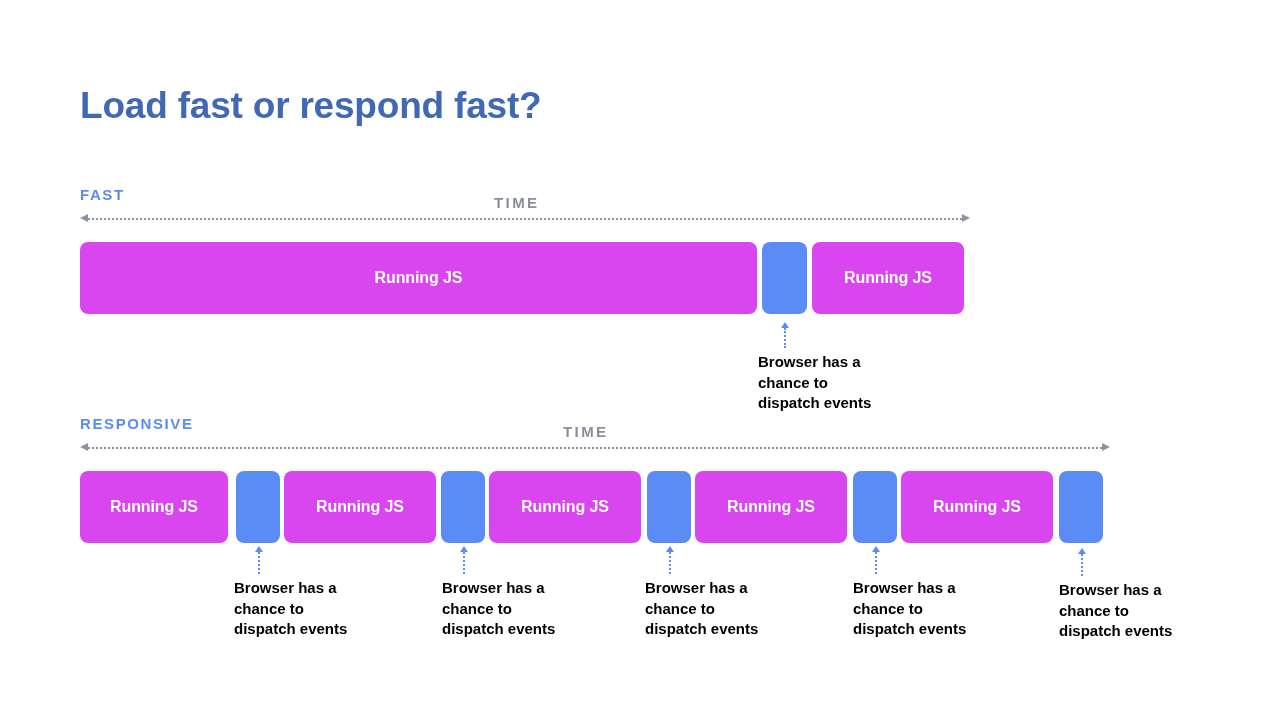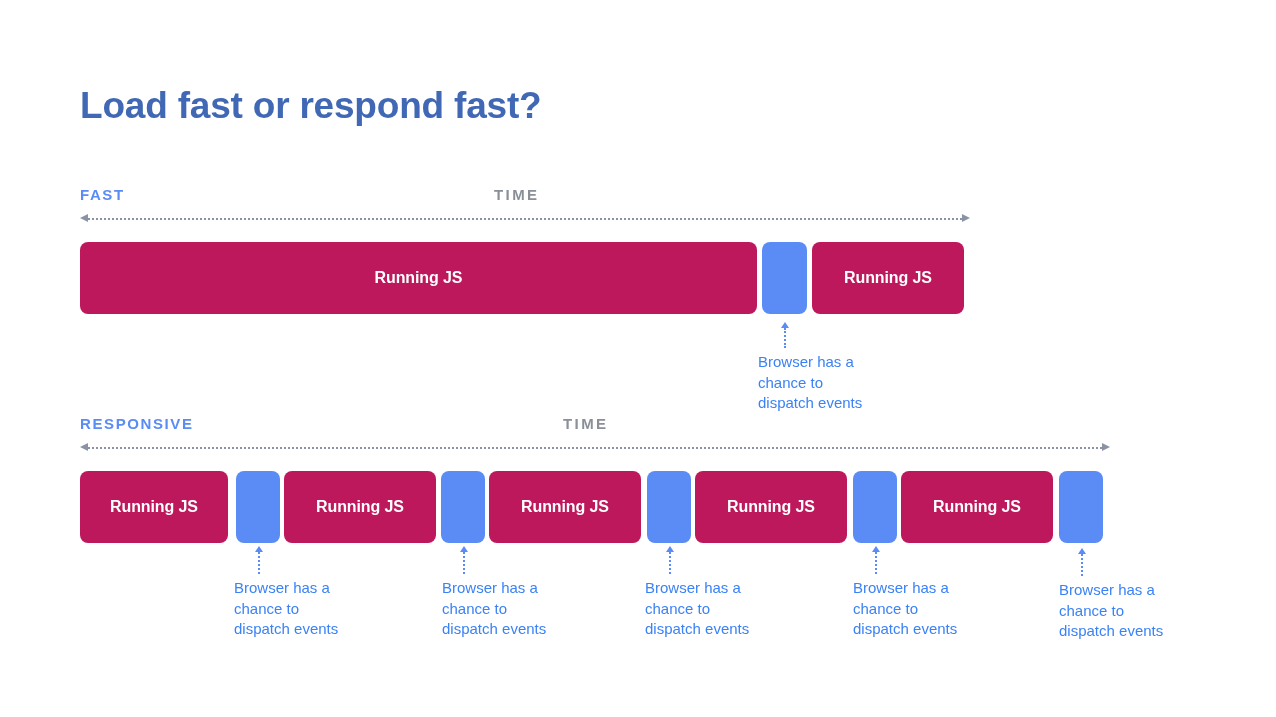--- a/index.html
+++ b/index.html
@@ -50,21 +50,21 @@
     left: 80px;
     top: 0;
     font-size: 15px;
     font-weight: bold;
     color: #5b8cf5;
     letter-spacing: 1.6px;
     white-space: nowrap;
   }
   .time-label {
     position: absolute;
-    top: 0;
+    top: 8px;
     font-size: 15px;
     font-weight: bold;
     color: #8a8f98;
     letter-spacing: 2.4px;
     white-space: nowrap;
   }
 
   
   .axis {
     position: absolute;
@@ -97,21 +97,21 @@
   }
   .block {
     position: absolute;
     border-radius: 8px;
     display: flex;
     align-items: center;
     justify-content: center;
     box-sizing: border-box;
   }
   .block.busy {
-    background: #be185d;
+    background: #d946ef;
   }
   .block.idle {
     background: #5b8cf5;
   }
   .block .block-text {
     color: #ffffff;
     font-size: 16px;
     font-weight: bold;
     letter-spacing: -0.1px;
     white-space: nowrap;
@@ -136,22 +136,22 @@
     width: 0;
     height: 0;
     border-left: 4px solid transparent;
     border-right: 4px solid transparent;
     border-bottom: 6px solid #5b8cf5;
   }
   .callout .callout-text {
     position: absolute;
     left: -2px;
     font-size: 15px;
-    font-weight: normal;
-    color: #3b82f6;
+    font-weight: bold;
+    color: #000000;
     line-height: 20.5px;
     white-space: pre-line;
     width: 160px;
   }
 </style>
 </head>
 <body>
 
 <div class="slide">
 

